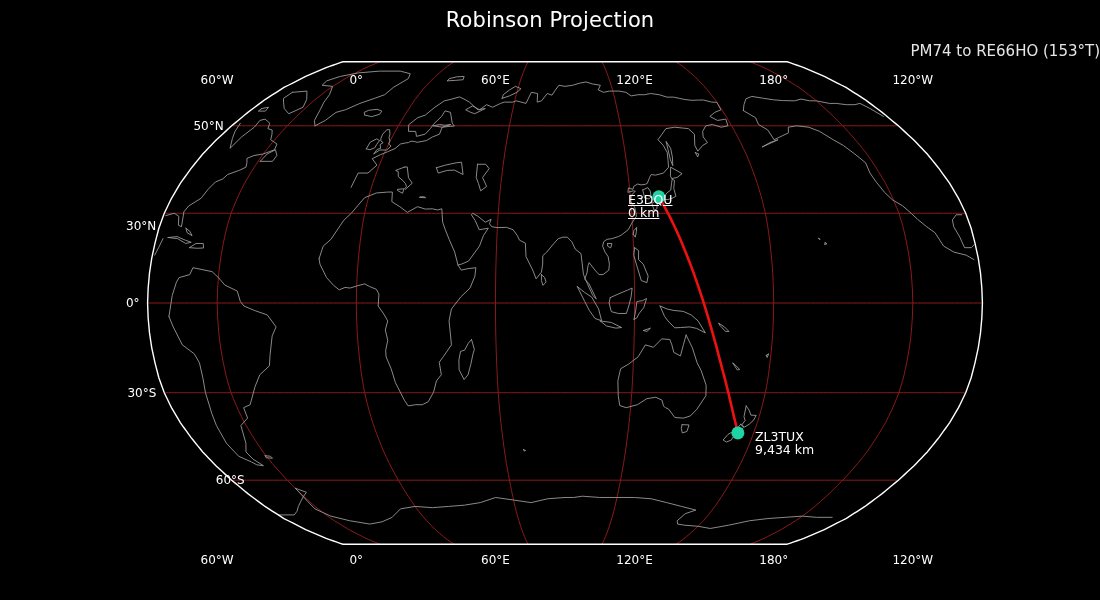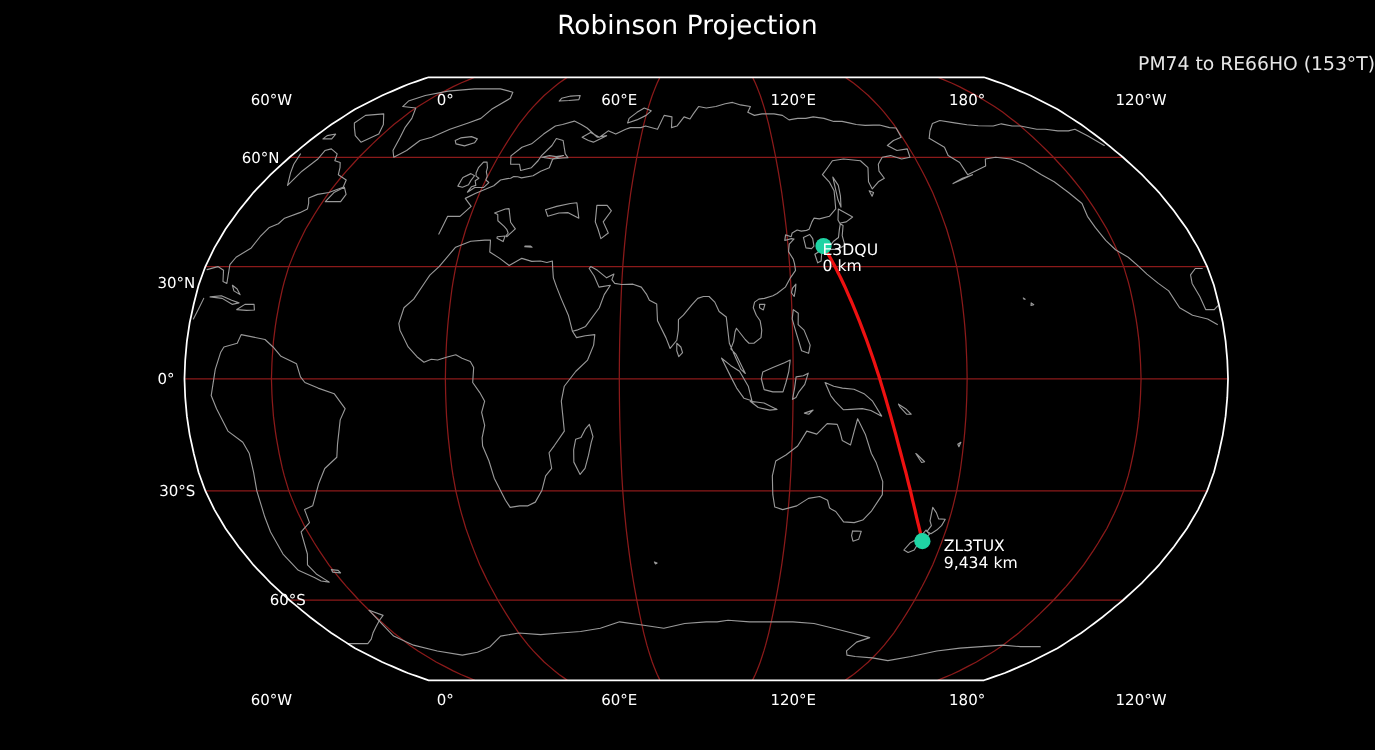--- a/index.html
+++ b/index.html
@@ -170,28 +170,28 @@
     </div>
   <div id="lon-bot-labels">
       <div class="ticklabel lon-bot" style="left: 356.29px; top: 553.2px;">0°</div>
       <div class="ticklabel lon-bot" style="left: 495.43px; top: 553.2px;">60°E</div>
       <div class="ticklabel lon-bot" style="left: 634.57px; top: 553.2px;">120°E</div>
       <div class="ticklabel lon-bot" style="left: 773.71px; top: 553.2px;">180°</div>
       <div class="ticklabel lon-bot" style="left: 912.849px; top: 553.2px;">120°W</div>
       <div class="ticklabel lon-bot" style="left: 217.151px; top: 553.2px;">60°W</div>
     </div>
   <div id="lat-labels">
-      <div class="ticklabel lat-left" style="top: 125.814px; left: 0px; width: 223.649px;">60°N</div>
+      <div class="ticklabel lat-left" style="top: 125.814px; left: 0px; width: 223.649px;">50°N</div>
       <div class="ticklabel lat-left" style="top: 226px; left: 0px; width: 156.277px;">30°N</div>
       <div class="ticklabel lat-left" style="top: 303px; left: 0px; width: 139.581px;">0°</div>
       <div class="ticklabel lat-left" style="top: 392.726px; left: 0px; width: 156.277px; text-align: right;">30°S</div>
       <div class="ticklabel lat-left" style="top: 480.186px; left: 0px; width: 223.649px; margin-left: 21px;">60°S</div>
     </div>
 
-  <div class="pt-label" id="lbl0" style="left: 658px; top: 192.829px;">
+  <div class="pt-label" id="lbl0" style="left: 628px; top: 192.829px; text-decoration: underline;">
     <span>E3DQU</span>
     <span class="dist">0 km</span>
   </div>
 
   <div class="pt-label" id="lbl1" style="left: 755px; top: 429.937px;">
     <span>ZL3TUX</span>
     <span class="dist">9,434 km</span>
   </div>
 
 </div>

